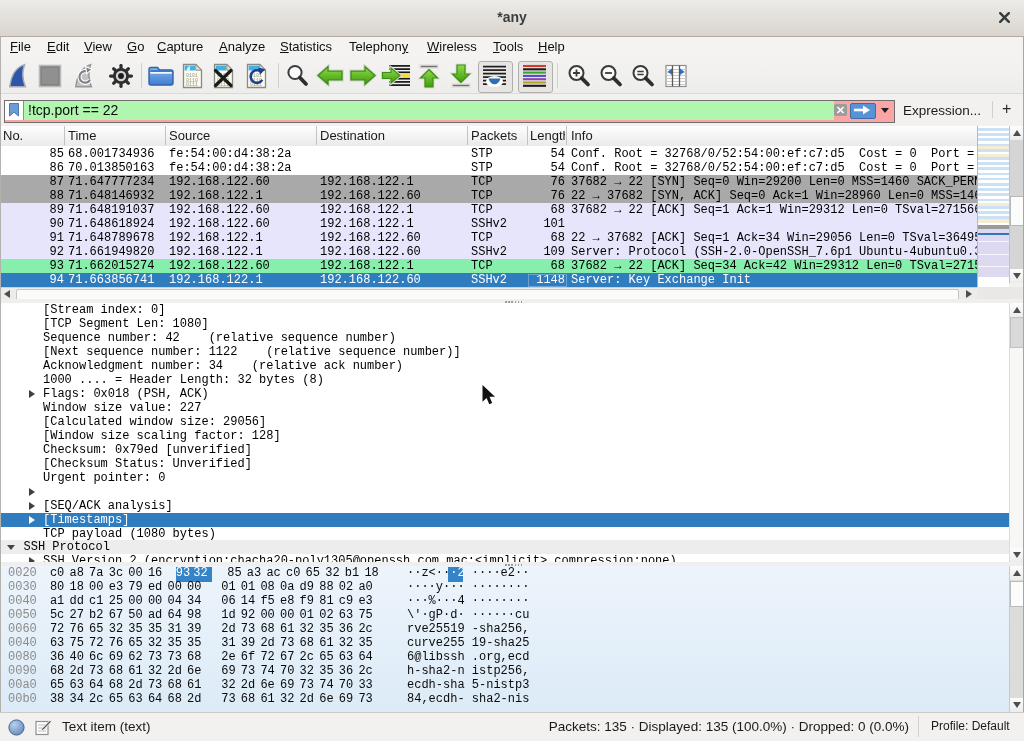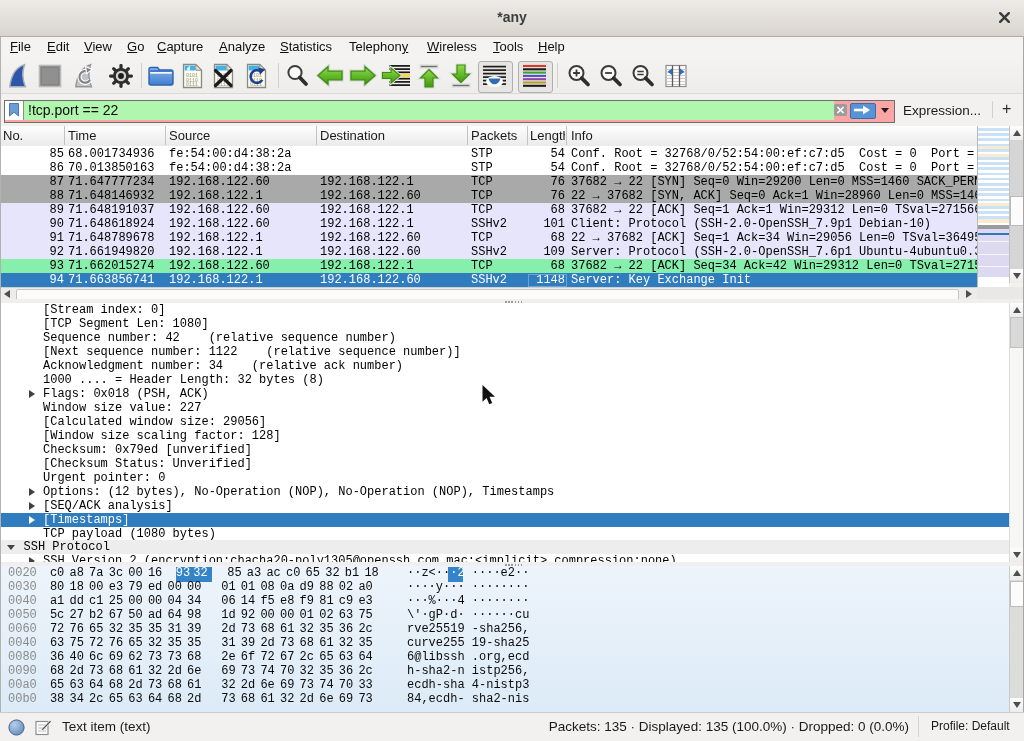--- a/index.html
+++ b/index.html
@@ -278,21 +278,21 @@
   <span class="hdrdiv" style="left:566px"></span>
   <span class="hdrdiv" style="left:977px"></span>
 </div>
 
 <div class="a" style="left:0;top:146px;width:977px;height:141px;background:#fff"></div>
 <div class="prow" style="top:147px;background:#fff"><span class="cno">85</span><span class="ctime">68.001734936</span><span class="csrc">fe:54:00:d4:38:2a</span><span class="cdst"></span><span class="cpro">STP</span><span class="clen">54</span><span class="cinfo">Conf. Root = 32768/0/52:54:00:ef:c7:d5  Cost = 0  Port = 0x8001</span></div>
 <div class="prow" style="top:161px;background:#fff"><span class="cno">86</span><span class="ctime">70.013850163</span><span class="csrc">fe:54:00:d4:38:2a</span><span class="cdst"></span><span class="cpro">STP</span><span class="clen">54</span><span class="cinfo">Conf. Root = 32768/0/52:54:00:ef:c7:d5  Cost = 0  Port = 0x8001</span></div>
 <div class="prow" style="top:175px;background:#a9a9a9"><span class="cno">87</span><span class="ctime">71.647777234</span><span class="csrc">192.168.122.60</span><span class="cdst">192.168.122.1</span><span class="cpro">TCP</span><span class="clen">76</span><span class="cinfo">37682 → 22 [SYN] Seq=0 Win=29200 Len=0 MSS=1460 SACK_PERM=1 TSval=271566399 TSecr=0 WS=128</span></div>
 <div class="prow" style="top:189px;background:#a9a9a9"><span class="cno">88</span><span class="ctime">71.648146932</span><span class="csrc">192.168.122.1</span><span class="cdst">192.168.122.60</span><span class="cpro">TCP</span><span class="clen">76</span><span class="cinfo">22 → 37682 [SYN, ACK] Seq=0 Ack=1 Win=28960 Len=0 MSS=1460 SACK_PERM=1</span></div>
 <div class="prow" style="top:203px;background:#e7e5fb"><span class="cno">89</span><span class="ctime">71.648191037</span><span class="csrc">192.168.122.60</span><span class="cdst">192.168.122.1</span><span class="cpro">TCP</span><span class="clen">68</span><span class="cinfo">37682 → 22 [ACK] Seq=1 Ack=1 Win=29312 Len=0 TSval=271566400 TSecr=364951518</span></div>
-<div class="prow" style="top:217px;background:#e7e5fb"><span class="cno">90</span><span class="ctime">71.648618924</span><span class="csrc">192.168.122.60</span><span class="cdst">192.168.122.1</span><span class="cpro">SSHv2</span><span class="clen">101</span><span class="cinfo">Client: Protocol (SSH-2.0-OpenSSH_7.9p1 Debian-10)</span></div>
+<div class="prow" style="top:217px;background:#e7e5fb"><span class="cno">90</span><span class="ctime">71.648618924</span><span class="csrc">192.168.122.60</span><span class="cdst">192.168.122.1</span><span class="cpro">SSHv2</span><span class="clen">101</span></div>
 <div class="prow" style="top:231px;background:#e7e5fb"><span class="cno">91</span><span class="ctime">71.648789678</span><span class="csrc">192.168.122.1</span><span class="cdst">192.168.122.60</span><span class="cpro">TCP</span><span class="clen">68</span><span class="cinfo">22 → 37682 [ACK] Seq=1 Ack=34 Win=29056 Len=0 TSval=364951519 TSecr=271566400</span></div>
 <div class="prow" style="top:245px;background:#e7e5fb"><span class="cno">92</span><span class="ctime">71.661949820</span><span class="csrc">192.168.122.1</span><span class="cdst">192.168.122.60</span><span class="cpro">SSHv2</span><span class="clen">109</span><span class="cinfo">Server: Protocol (SSH-2.0-OpenSSH_7.6p1 Ubuntu-4ubuntu0.3)</span></div>
 <div class="prow" style="top:259px;background:#86efac"><span class="cno">93</span><span class="ctime">71.662015274</span><span class="csrc">192.168.122.60</span><span class="cdst">192.168.122.1</span><span class="cpro">TCP</span><span class="clen">68</span><span class="cinfo">37682 → 22 [ACK] Seq=34 Ack=42 Win=29312 Len=0 TSval=271566413 TSecr=364951532</span></div>
 <div class="prow" style="top:273px;background:#2f7dbf;color:#fff"><span class="cno">94</span><span class="ctime">71.663856741</span><span class="csrc">192.168.122.1</span><span class="cdst">192.168.122.60</span><span class="cpro">SSHv2</span><span class="clen">1148</span><span class="cinfo">Server: Key Exchange Init</span></div>
 
 <div class="a" style="left:527.5px;top:273.5px;width:39px;height:13px;border:1px solid #6ba3d4;box-sizing:border-box"></div>
 
 <div class="a" style="left:977px;top:126px;width:1px;height:161px;background:#b9b9b9"></div>
 <div class="a" style="left:978px;top:126px;width:31px;height:161px;background:#fff"></div>
 <div class="a" style="left:978px;top:128px;width:31px;height:17.5px;background:repeating-linear-gradient(#cbe2f6 0 2.6px,#fff 2.6px 5.2px)"></div>
@@ -333,21 +333,20 @@
 <div class="dline" style="top:42px">[Next sequence number: 1122    (relative sequence number)]</div>
 <div class="dline" style="top:56px">Acknowledgment number: 34    (relative ack number)</div>
 <div class="dline" style="top:70px">1000 .... = Header Length: 32 bytes (8)</div>
 <div class="dline" style="top:84px">Flags: 0x018 (PSH, ACK)</div>
 <div class="dline" style="top:98px">Window size value: 227</div>
 <div class="dline" style="top:112px">[Calculated window size: 29056]</div>
 <div class="dline" style="top:126px">[Window size scaling factor: 128]</div>
 <div class="dline" style="top:140px">Checksum: 0x79ed [unverified]</div>
 <div class="dline" style="top:154px">[Checksum Status: Unverified]</div>
 <div class="dline" style="top:168px">Urgent pointer: 0</div>
-<div class="dline" style="top:182px">Options: (12 bytes), No-Operation (NOP), No-Operation (NOP), Timestamps</div>
 <div class="dline" style="top:210px;background:#2f7dbf;color:#fff">[Timestamps]</div>
 <div class="dline" style="top:196px">[SEQ/ACK analysis]</div>
 <div class="dline" style="top:224px">TCP payload (1080 bytes)</div>
 <div class="dline" style="top:237px;background:#ededed;padding-left:23.5px">SSH Protocol</div>
 <div class="dline" style="top:251px">SSH Version 2 (encryption:chacha20-poly1305@openssh.com mac:&lt;implicit&gt; compression:none)</div>
 <div class="tri" style="left:29px;top:87px"></div>
 <div class="tri" style="left:29px;top:185px"></div>
 <div class="tri" style="left:29px;top:199px"></div>
 <div class="tri" style="left:29px;top:213px;border-left-color:#fff"></div>
 <div class="tri" style="left:29px;top:254px"></div>
@@ -368,21 +367,21 @@
 <div class="a" style="left:176px;top:0.5px;width:36.3px;height:15px;background:#3584c8"></div>
 <div class="a" style="left:448.3px;top:0.5px;width:14.4px;height:15px;background:#3584c8"></div>
 <div class="hline" style="top:0"><span style="position:absolute;left:8px" class="hoff">0020</span><span class="hx" style="left:49.9px">c0 a8 7a 3c 00 16</span><span class="hx2" style="left:175.7px">93 32</span><span class="hx" style="left:227.2px">85 a3 ac c0 65 32 b1 18</span><span style="position:absolute;left:407px">··z&lt;··</span><span style="position:absolute;left:450.2px;color:#fff">·2</span><span style="position:absolute;left:471.8px">····e2··</span></div>
 <div class="hline" style="top:14px"><span style="position:absolute;left:8px" class="hoff">0030</span><span class="hx" style="left:49.9px">80 18 00 e3 79 ed 00 00</span><span class="hx" style="left:221.2px">01 01 08 0a d9 88 02 a0</span><span style="position:absolute;left:407px">····y··· ········</span></div>
 <div class="hline" style="top:28px"><span style="position:absolute;left:8px" class="hoff">0040</span><span class="hx" style="left:49.9px">a1 dd c1 25 00 00 04 34</span><span class="hx" style="left:221.2px">06 14 f5 e8 f9 81 c9 e3</span><span style="position:absolute;left:407px">···%···4 ········</span></div>
 <div class="hline" style="top:42px"><span style="position:absolute;left:8px" class="hoff">0050</span><span class="hx" style="left:49.9px">5c 27 b2 67 50 ad 64 98</span><span class="hx" style="left:221.2px">1d 92 00 00 01 02 63 75</span><span style="position:absolute;left:407px">\'·gP·d· ······cu</span></div>
 <div class="hline" style="top:56px"><span style="position:absolute;left:8px" class="hoff">0060</span><span class="hx" style="left:49.9px">72 76 65 32 35 35 31 39</span><span class="hx" style="left:221.2px">2d 73 68 61 32 35 36 2c</span><span style="position:absolute;left:407px">rve25519 -sha256,</span></div>
 <div class="hline" style="top:70px"><span style="position:absolute;left:8px" class="hoff">0040</span><span class="hx" style="left:49.9px">63 75 72 76 65 32 35 35</span><span class="hx" style="left:221.2px">31 39 2d 73 68 61 32 35</span><span style="position:absolute;left:407px">curve255 19-sha25</span></div>
 <div class="hline" style="top:84px"><span style="position:absolute;left:8px" class="hoff">0080</span><span class="hx" style="left:49.9px">36 40 6c 69 62 73 73 68</span><span class="hx" style="left:221.2px">2e 6f 72 67 2c 65 63 64</span><span style="position:absolute;left:407px">6@libssh .org,ecd</span></div>
 <div class="hline" style="top:98px"><span style="position:absolute;left:8px" class="hoff">0090</span><span class="hx" style="left:49.9px">68 2d 73 68 61 32 2d 6e</span><span class="hx" style="left:221.2px">69 73 74 70 32 35 36 2c</span><span style="position:absolute;left:407px">h-sha2-n istp256,</span></div>
-<div class="hline" style="top:112px"><span style="position:absolute;left:8px" class="hoff">00a0</span><span class="hx" style="left:49.9px">65 63 64 68 2d 73 68 61</span><span class="hx" style="left:221.2px">32 2d 6e 69 73 74 70 33</span><span style="position:absolute;left:407px">ecdh-sha 4-nistp3</span></div>
+<div class="hline" style="top:112px"><span style="position:absolute;left:8px" class="hoff">00a0</span><span class="hx" style="left:49.9px">65 63 64 68 2d 73 68 61</span><span class="hx" style="left:221.2px">32 2d 6e 69 73 74 70 33</span><span style="position:absolute;left:407px">ecdh-sha 5-nistp3</span></div>
 <div class="hline" style="top:126px"><span style="position:absolute;left:8px" class="hoff">00b0</span><span class="hx" style="left:49.9px">38 34 2c 65 63 64 68 2d</span><span class="hx" style="left:221.2px">73 68 61 32 2d 6e 69 73</span><span style="position:absolute;left:407px">84,ecdh- sha2-nis</span></div>
 </div>
 
 <div class="a" style="left:1009px;top:566px;width:14px;height:146px;background:#dcdcdb;border-left:1px solid #c9c9c9"></div>
 <div class="a" style="left:1010px;top:566px;width:13px;height:14px;background:linear-gradient(#fdfdfd,#ececec)"></div>
 <div class="a" style="left:1012.5px;top:570px;width:0;height:0;border-bottom:6px solid #4e4e4e;border-left:4.5px solid transparent;border-right:4.5px solid transparent"></div>
 <div class="a" style="left:1010px;top:581px;width:13px;height:24px;background:#fcfcfc;border:1px solid #bbb"></div>
 <div class="a" style="left:1010px;top:698px;width:13px;height:14px;background:linear-gradient(#fdfdfd,#ececec)"></div>
 <div class="a" style="left:1012.5px;top:702px;width:0;height:0;border-top:6px solid #4e4e4e;border-left:4.5px solid transparent;border-right:4.5px solid transparent"></div>
 

